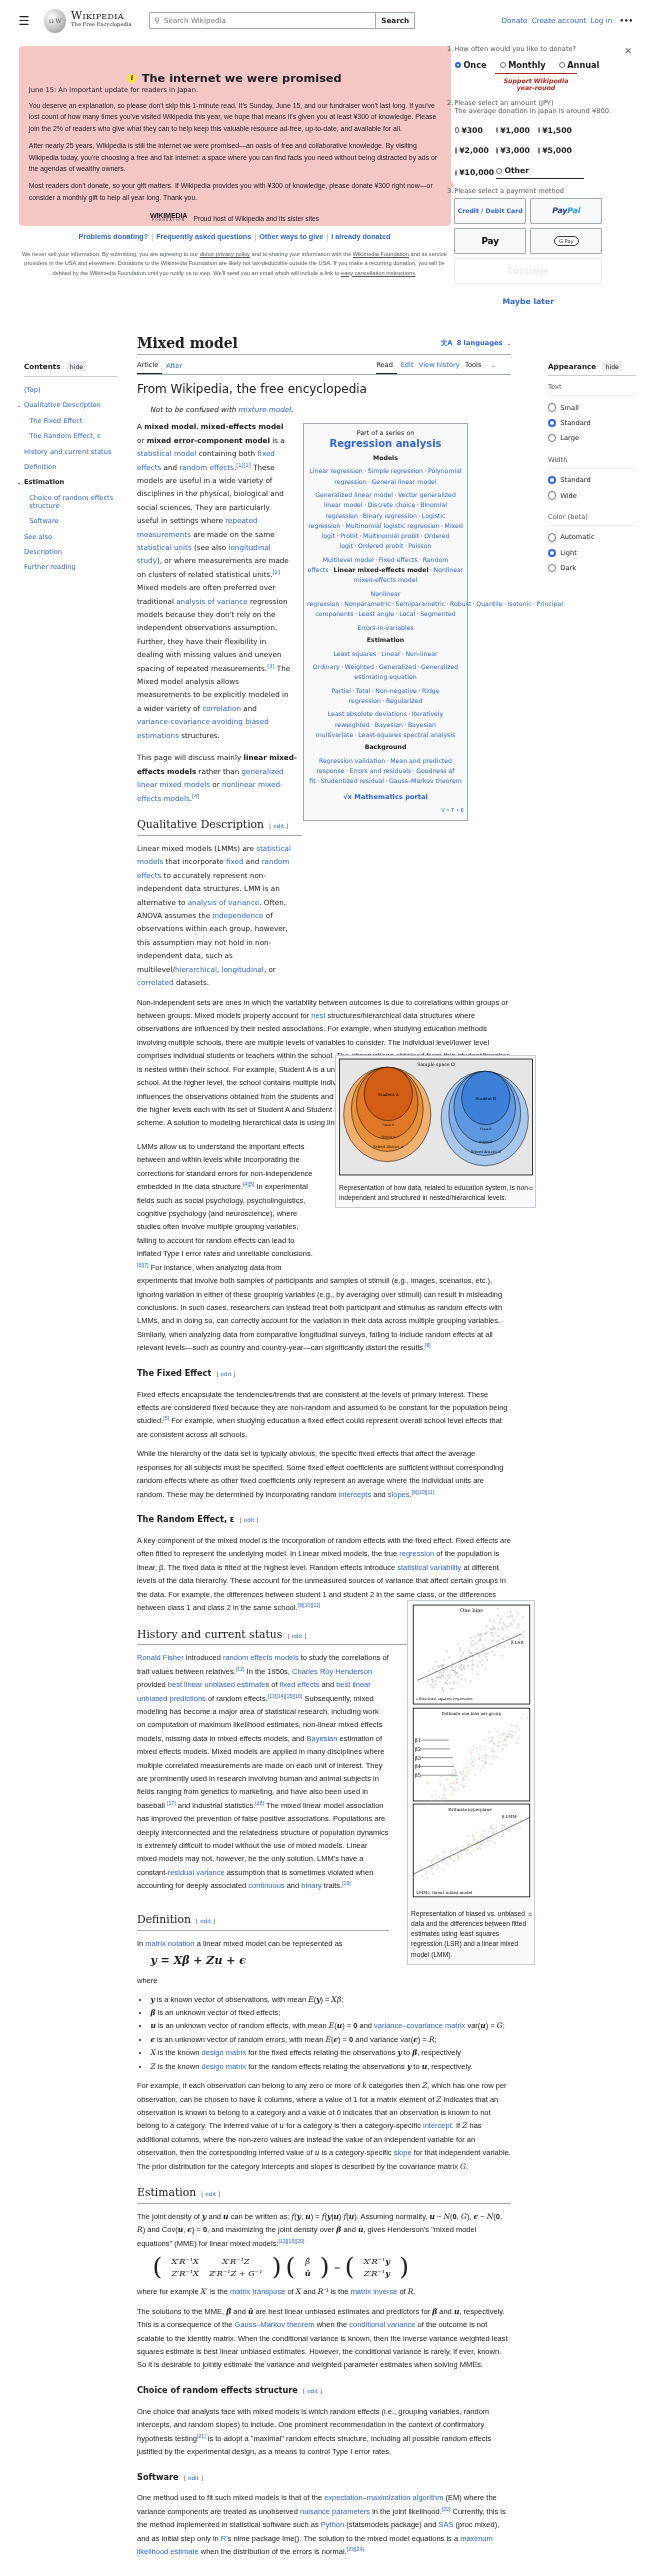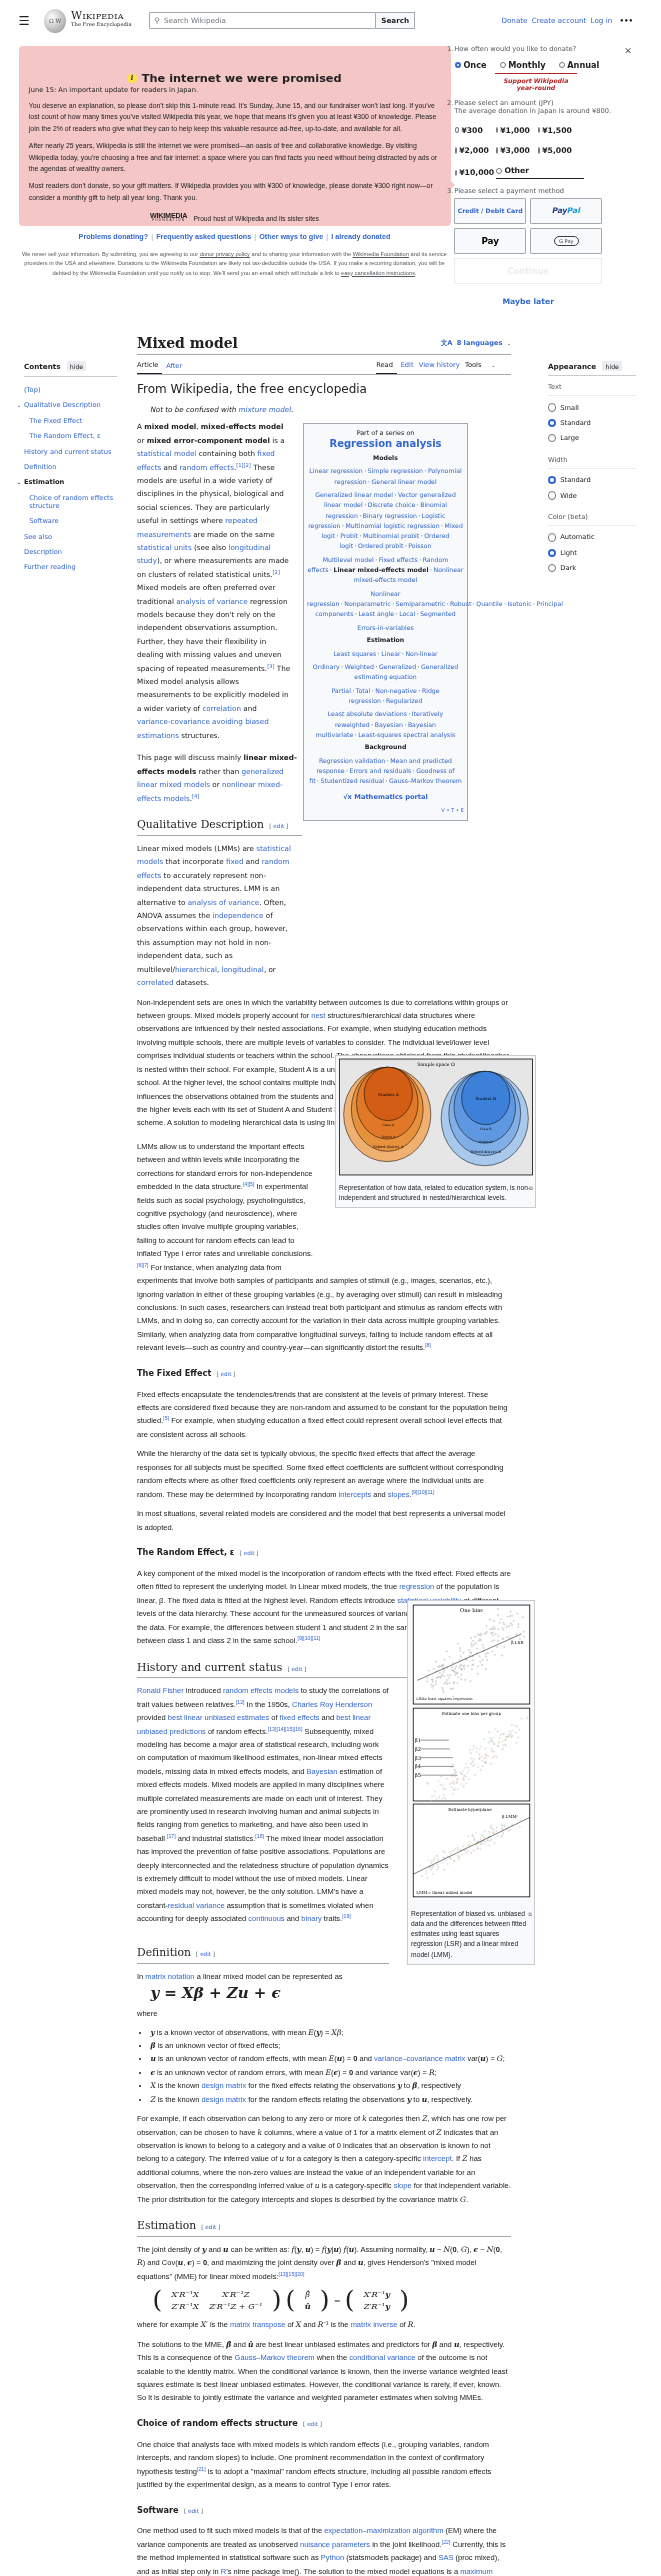--- a/index.html
+++ b/index.html
@@ -389,21 +389,20 @@
 
     <p class="cond" style="width:178px;margin-top:10.3px">LMMs allow us to understand the important effects between and within levels while incorporating the corrections for standard errors for non-independence embedded in the data structure.<sup>[4][5]</sup> In experimental fields such as social psychology, psycholinguistics, cognitive psychology (and neuroscience), where studies often involve multiple grouping variables, failing to account for random effects can lead to inflated Type I error rates and unreliable conclusions.<sup>[6][7]</sup> For instance, when analyzing data from</p>
     <p class="cond" style="margin-top:0">experiments that involve both samples of participants and samples of stimuli (e.g., images, scenarios, etc.), ignoring variation in either of these grouping variables (e.g., by averaging over stimuli) can result in misleading conclusions. In such cases, researchers can instead treat both participant and stimulus as random effects with LMMs, and in doing so, can correctly account for the variation in their data across multiple grouping variables. Similarly, when analyzing data from comparative longitudinal surveys, failing to include random effects at all relevant levels—such as country and country-year—can significantly distort the results.<sup>[8]</sup></p>
 
     <h3 class="sec">
           <span>The Fixed Effect</span>
           <span class="edit">[ <a>edit</a> ]</span>
         </h3>
     <p class="cond">Fixed effects encapsulate the tendencies/trends that are consistent at the levels of primary interest. These effects are considered fixed because they are non-random and assumed to be constant for the population being studied.<sup>[5]</sup> For example, when studying education a fixed effect could represent overall school level effects that are consistent across all schools.</p>
     <p class="cond">While the hierarchy of the data set is typically obvious, the specific fixed effects that affect the average responses for all subjects must be specified. Some fixed effect coefficients are sufficient without corresponding random effects where as other fixed coefficients only represent an average where the individual units are random. These may be determined by incorporating random <a>intercepts</a> and <a>slopes</a>.<sup>[9][10][11]</sup></p>
-    <p class="cond">In most situations, several related models are considered and the model that best represents a universal model is adopted.</p>
 
     <h3 class="sec">
           <span>The Random Effect, ε</span>
           <span class="edit">[ <a>edit</a> ]</span>
         </h3>
     <p class="cond">A key component of the mixed model is the incorporation of random effects with the fixed effect. Fixed effects are often fitted to represent the underlying model. In Linear mixed models, the true <a>regression</a> of the population is linear, β. The fixed data is fitted at the highest level. Random effects introduce <a>statistical variability</a> at different levels of the data hierarchy. These account for the unmeasured sources of variance that affect certain groups in the data. For example, the differences between student 1 and student 2 in the same class, or the differences between class 1 and class 2 in the same school.<sup>[9][10][11]</sup></p>
 
     <h2 class="sec">
           <span>History and current status</span>
           <span class="edit">[ <a>edit</a> ]</span>
@@ -907,21 +906,21 @@
       <div class="cap"><span>Representation of biased vs. unbiased data and the differences between fitted estimates using least squares regression (LSR) and a linear mixed model (LMM).</span><span class="exp">⧉</span></div>
     </div>
 
     <p class="cond" style="width:252px"><a>Ronald Fisher</a> introduced <a>random effects models</a> to study the correlations of trait values between relatives.<sup>[12]</sup> In the 1950s, <a>Charles Roy Henderson</a> provided <a>best linear unbiased estimates</a> of <a>fixed effects</a> and <a>best linear unbiased predictions</a> of random effects.<sup>[13][14][15][16]</sup> Subsequently, mixed modeling has become a major area of statistical research, including work on computation of maximum likelihood estimates, non-linear mixed effects models, missing data in mixed effects models, and <a>Bayesian</a> estimation of mixed effects models. Mixed models are applied in many disciplines where multiple correlated measurements are made on each unit of interest. They are prominently used in research involving human and animal subjects in fields ranging from genetics to marketing, and have also been used in baseball <sup>[17]</sup> and industrial statistics.<sup>[18]</sup> The mixed linear model association has improved the prevention of false positive associations. Populations are deeply interconnected and the relatedness structure of population dynamics is extremely difficult to model without the use of mixed models. Linear mixed models may not, however, be the only solution. LMM's have a constant-<a>residual variance</a> assumption that is sometimes violated when accounting for deeply associated <a>continuous</a> and <a>binary</a> traits.<sup>[19]</sup></p>
 
     <h2 class="sec" style="width:252px;margin-top:20.6px">
           <span>Definition</span>
           <span class="edit">[ <a>edit</a> ]</span>
         </h2>
     <p class="cond" style="width:252px">In <a>matrix notation</a> a linear mixed model can be represented as</p>
-    <div class="mathb" style="margin:4.1px 0 0 13.4px;font-size:15px">y = Xβ + Zu + ϵ</div>
+    <div class="mathb" style="margin:4.1px 0 0 13.4px;font-size:11px">y = Xβ + Zu + ϵ</div>
     <p class="cond">where</p>
     <ul class="defs cond">
       <li><span class="mathb">y</span> is a known vector of observations, with mean <span class="math">E</span>(<span class="mathb">y</span>) = <span class="math">Xβ</span>;</li>
       <li><span class="mathb">β</span> is an unknown vector of fixed effects;</li>
       <li><span class="mathb">u</span> is an unknown vector of random effects, with mean <span class="math">E</span>(<span class="mathb">u</span>) = <b>0</b> and <a>variance–covariance matrix</a> var(<span class="mathb">u</span>) = <span class="math">G</span>;</li>
       <li><span class="mathb">ϵ</span> is an unknown vector of random errors, with mean <span class="math">E</span>(<span class="mathb">ϵ</span>) = <b>0</b> and variance var(<span class="mathb">ϵ</span>) = <span class="math">R</span>;</li>
       <li><span class="math">X</span> is the known <a>design matrix</a> for the fixed effects relating the observations <span class="mathb">y</span> to <span class="mathb">β</span>, respectively</li>
       <li><span class="math">Z</span> is the known <a>design matrix</a> for the random effects relating the observations <span class="mathb">y</span> to <span class="mathb">u</span>, respectively.</li>
     </ul>
     <p class="cond">For example, if each observation can belong to any zero or more of <span class="math">k</span> categories then <span class="math">Z</span>, which has one row per observation, can be chosen to have <span class="math">k</span> columns, where a value of 1 for a matrix element of <span class="math">Z</span> indicates that an observation is known to belong to a category and a value of 0 indicates that an observation is known to not belong to a category. The inferred value of <span class="math">u</span> for a category is then a category-specific <a>intercept</a>. If <span class="math">Z</span> has additional columns, where the non-zero values are instead the value of an independent variable for an observation, then the corresponding inferred value of <span class="math">u</span> is a category-specific <a>slope</a> for that independent variable. The prior distribution for the category intercepts and slopes is described by the covariance matrix <span class="math">G</span>.</p>

